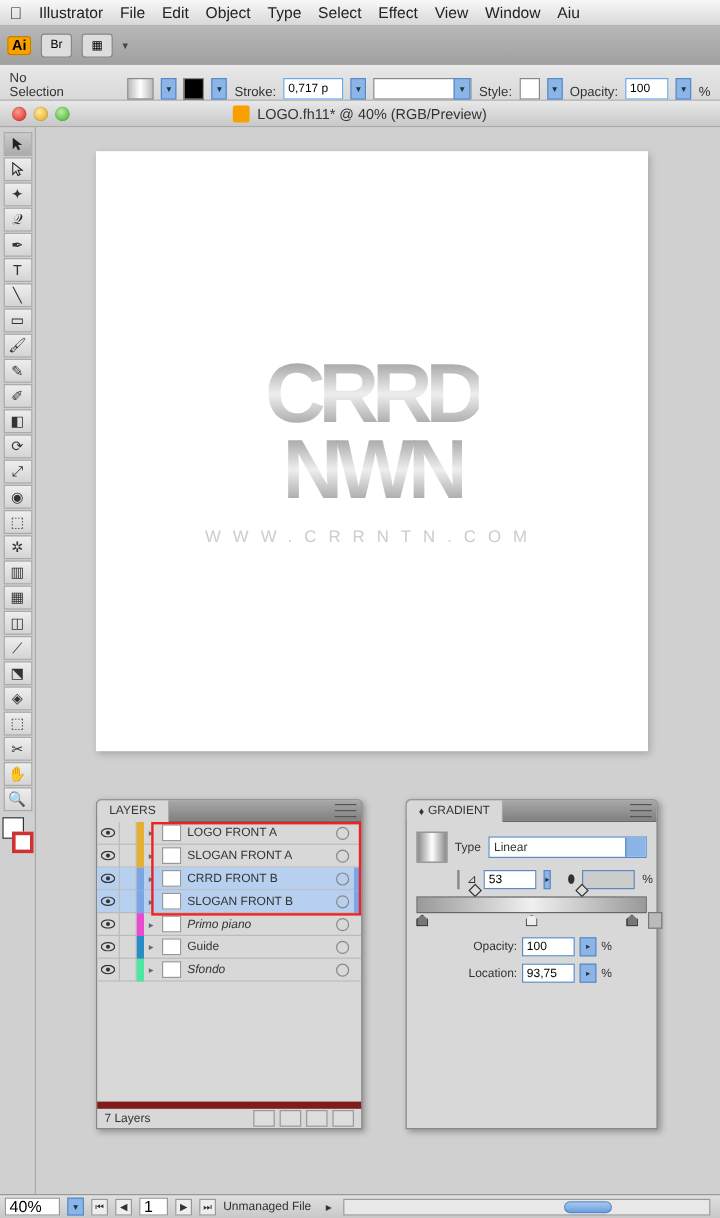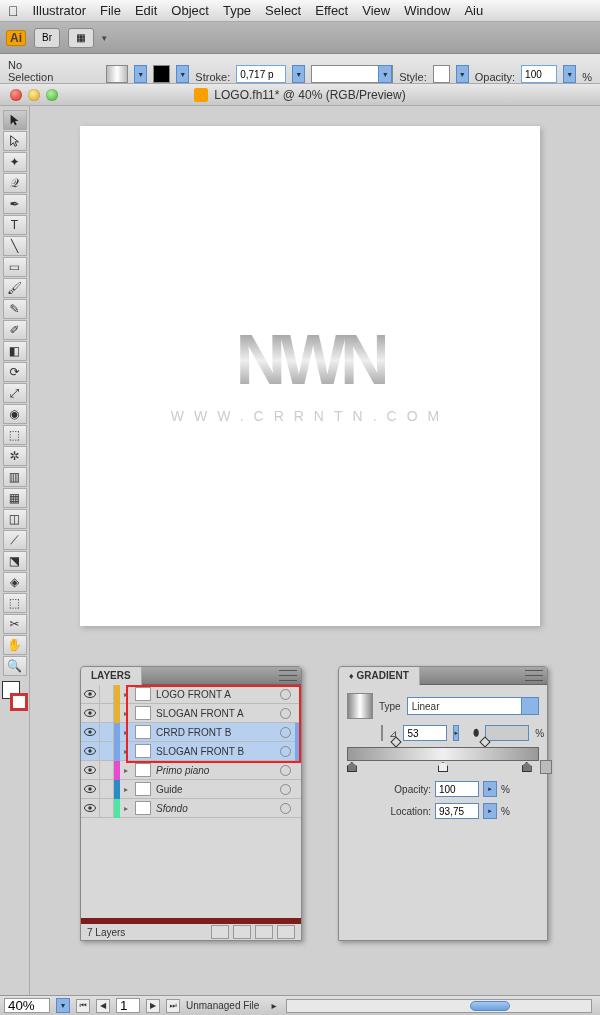--- a/index.html
+++ b/index.html
@@ -5,21 +5,21 @@
 * { margin: 0; padding: 0; box-sizing: border-box; font-family: "Lucida Grande", "Helvetica Neue", Arial, sans-serif; }
 body { width: 600px; height: 1015px; background: #d0d0d0; overflow: hidden; position: relative; font-size: 11px; }
 
 
 .menubar { height: 22px; background: linear-gradient(#f8f8f8,#d8d8d8); display: flex; align-items: center; padding: 0 8px; gap: 14px; border-bottom: 1px solid #aaa; font-size: 13px; color: #222; }
 .menubar .apple { font-size: 14px; }
 .menubar .app { font-weight: normal; }
 
 
 .appbar { height: 32px; background: linear-gradient(#b8b8b8,#a0a0a0); border-bottom: 1px solid #888; display: flex; align-items: center; padding: 0 6px; gap: 8px; }
-.ai-logo { width: 20px; height: 16px; background: #f7a000; border-radius: 3px; display: flex; align-items: center; justify-content: center; font-weight: bold; color: #404040; font-size: 12px; box-shadow: inset 0 0 0 1px rgba(0,0,0,.2); }
+.ai-logo { width: 20px; height: 16px; background: #f7a000; border-radius: 3px; display: flex; align-items: center; justify-content: center; font-weight: bold; color: #000000; font-size: 12px; box-shadow: inset 0 0 0 1px rgba(0,0,0,.2); }
 .appbar-icon { width: 26px; height: 20px; border: 1px solid #888; background: #ddd; border-radius: 3px; display: flex; align-items: center; justify-content: center; font-size: 10px; }
 .appbar-drop { width: 10px; height: 20px; display: flex; align-items: center; font-size: 9px; color: #444; }
 
 
 .ctrlbar { height: 30px; background: linear-gradient(#e8e8e8,#d8d8d8); border-bottom: 1px solid #aaa; display: flex; align-items: flex-end; padding: 0 8px; gap: 6px; font-size: 11px; color: #333; }
 .swatch { width: 24px; height: 18px; border: 1px solid #888; background: linear-gradient(90deg,#bbb,#fff,#bbb); }
 .swatch.black { background: #000; }
 .swatch.white { background: #fff; }
 .num-input { width: 50px; height: 18px; border: 1px solid #6aa8e6; background: #fff; font-size: 10px; padding: 0 3px; }
 .drop-arrow { width: 14px; height: 18px; background: #8ab5e6; border: 1px solid #5a8ac6; display: inline-flex; align-items: center; justify-content: center; font-size: 8px; color: #234; }
@@ -48,21 +48,21 @@
 .canvas { flex: 1; background: #d0d0d0; position: relative; overflow: hidden; }
 .artboard { position: absolute; left: 50px; top: 20px; width: 460px; height: 500px; background: #fff; box-shadow: 2px 2px 6px rgba(0,0,0,.2); display: flex; flex-direction: column; align-items: center; justify-content: center; }
 .logo-art { display: flex; flex-direction: column; align-items: center; }
 .logo-row { font-size: 70px; font-weight: 800; font-family: Arial, sans-serif; letter-spacing: -6px; background: linear-gradient(180deg,#999,#eee,#999); -webkit-background-clip: text; background-clip: text; color: transparent; line-height: .9; }
 .logo-url { font-size: 14px; letter-spacing: 10px; color: #ccc; margin-top: 16px; font-family: Arial, sans-serif; }
 
 
 .panels { position: absolute; top: 560px; left: 50px; display: flex; gap: 36px; }
 .panel { background: #d8d8d8; border: 1px solid #888; box-shadow: 2px 2px 5px rgba(0,0,0,.3); border-radius: 4px 4px 0 0; font-size: 10px; color: #333; }
 .panel-head { height: 18px; background: linear-gradient(#a8a8a8,#808080); border-bottom: 1px solid #666; display: flex; align-items: center; position: relative; }
-.panel-tab { background: #d8d8d8; height: 18px; padding: 0 10px; display: flex; align-items: center; font-size: 10px; border-right: 1px solid #aaa; border-top-left-radius: 4px; font-weight: bold; }
+.panel-tab { background: #d8d8d8; height: 18px; padding: 0 10px; display: flex; align-items: center; font-size: 10px; border-right: 1px solid #aaa; border-top-left-radius: 4px; }
 .panel-menuico { position: absolute; right: 4px; top: 3px; width: 18px; height: 11px; display: flex; flex-direction: column; justify-content: space-between; }
 .panel-menuico span { height: 1px; background: #555; display: block; }
 .panel-body { padding: 0; }
 
 
 .layers-panel { width: 222px; }
 .layer-row { height: 19px; display: flex; align-items: center; border-bottom: 1px solid #bbb; }
 .layer-row.sel { background: #b7d0ef; }
 .eye { width: 19px; height: 19px; border-right: 1px solid #bbb; display: flex; align-items: center; justify-content: center; }
 .lock { width: 14px; height: 19px; border-right: 1px solid #bbb; }
@@ -203,20 +203,21 @@
     <div class="tool">🔍</div>
     <div class="fill-stroke">
       <div class="fillsq"></div>
       <div class="strokesq"></div>
     </div>
   </div>
 
   <div class="canvas">
     <div class="artboard">
       <div class="logo-art">
+        <div class="logo-row">CRRD</div>
         <div class="logo-row">NWN</div>
         <div class="logo-url">WWW.CRRNTN.COM</div>
       </div>
     </div>
 
     <div class="panels">
 
       <div class="panel layers-panel" style="position:relative">
         <div class="panel-head">
           <div class="panel-tab">LAYERS</div>

